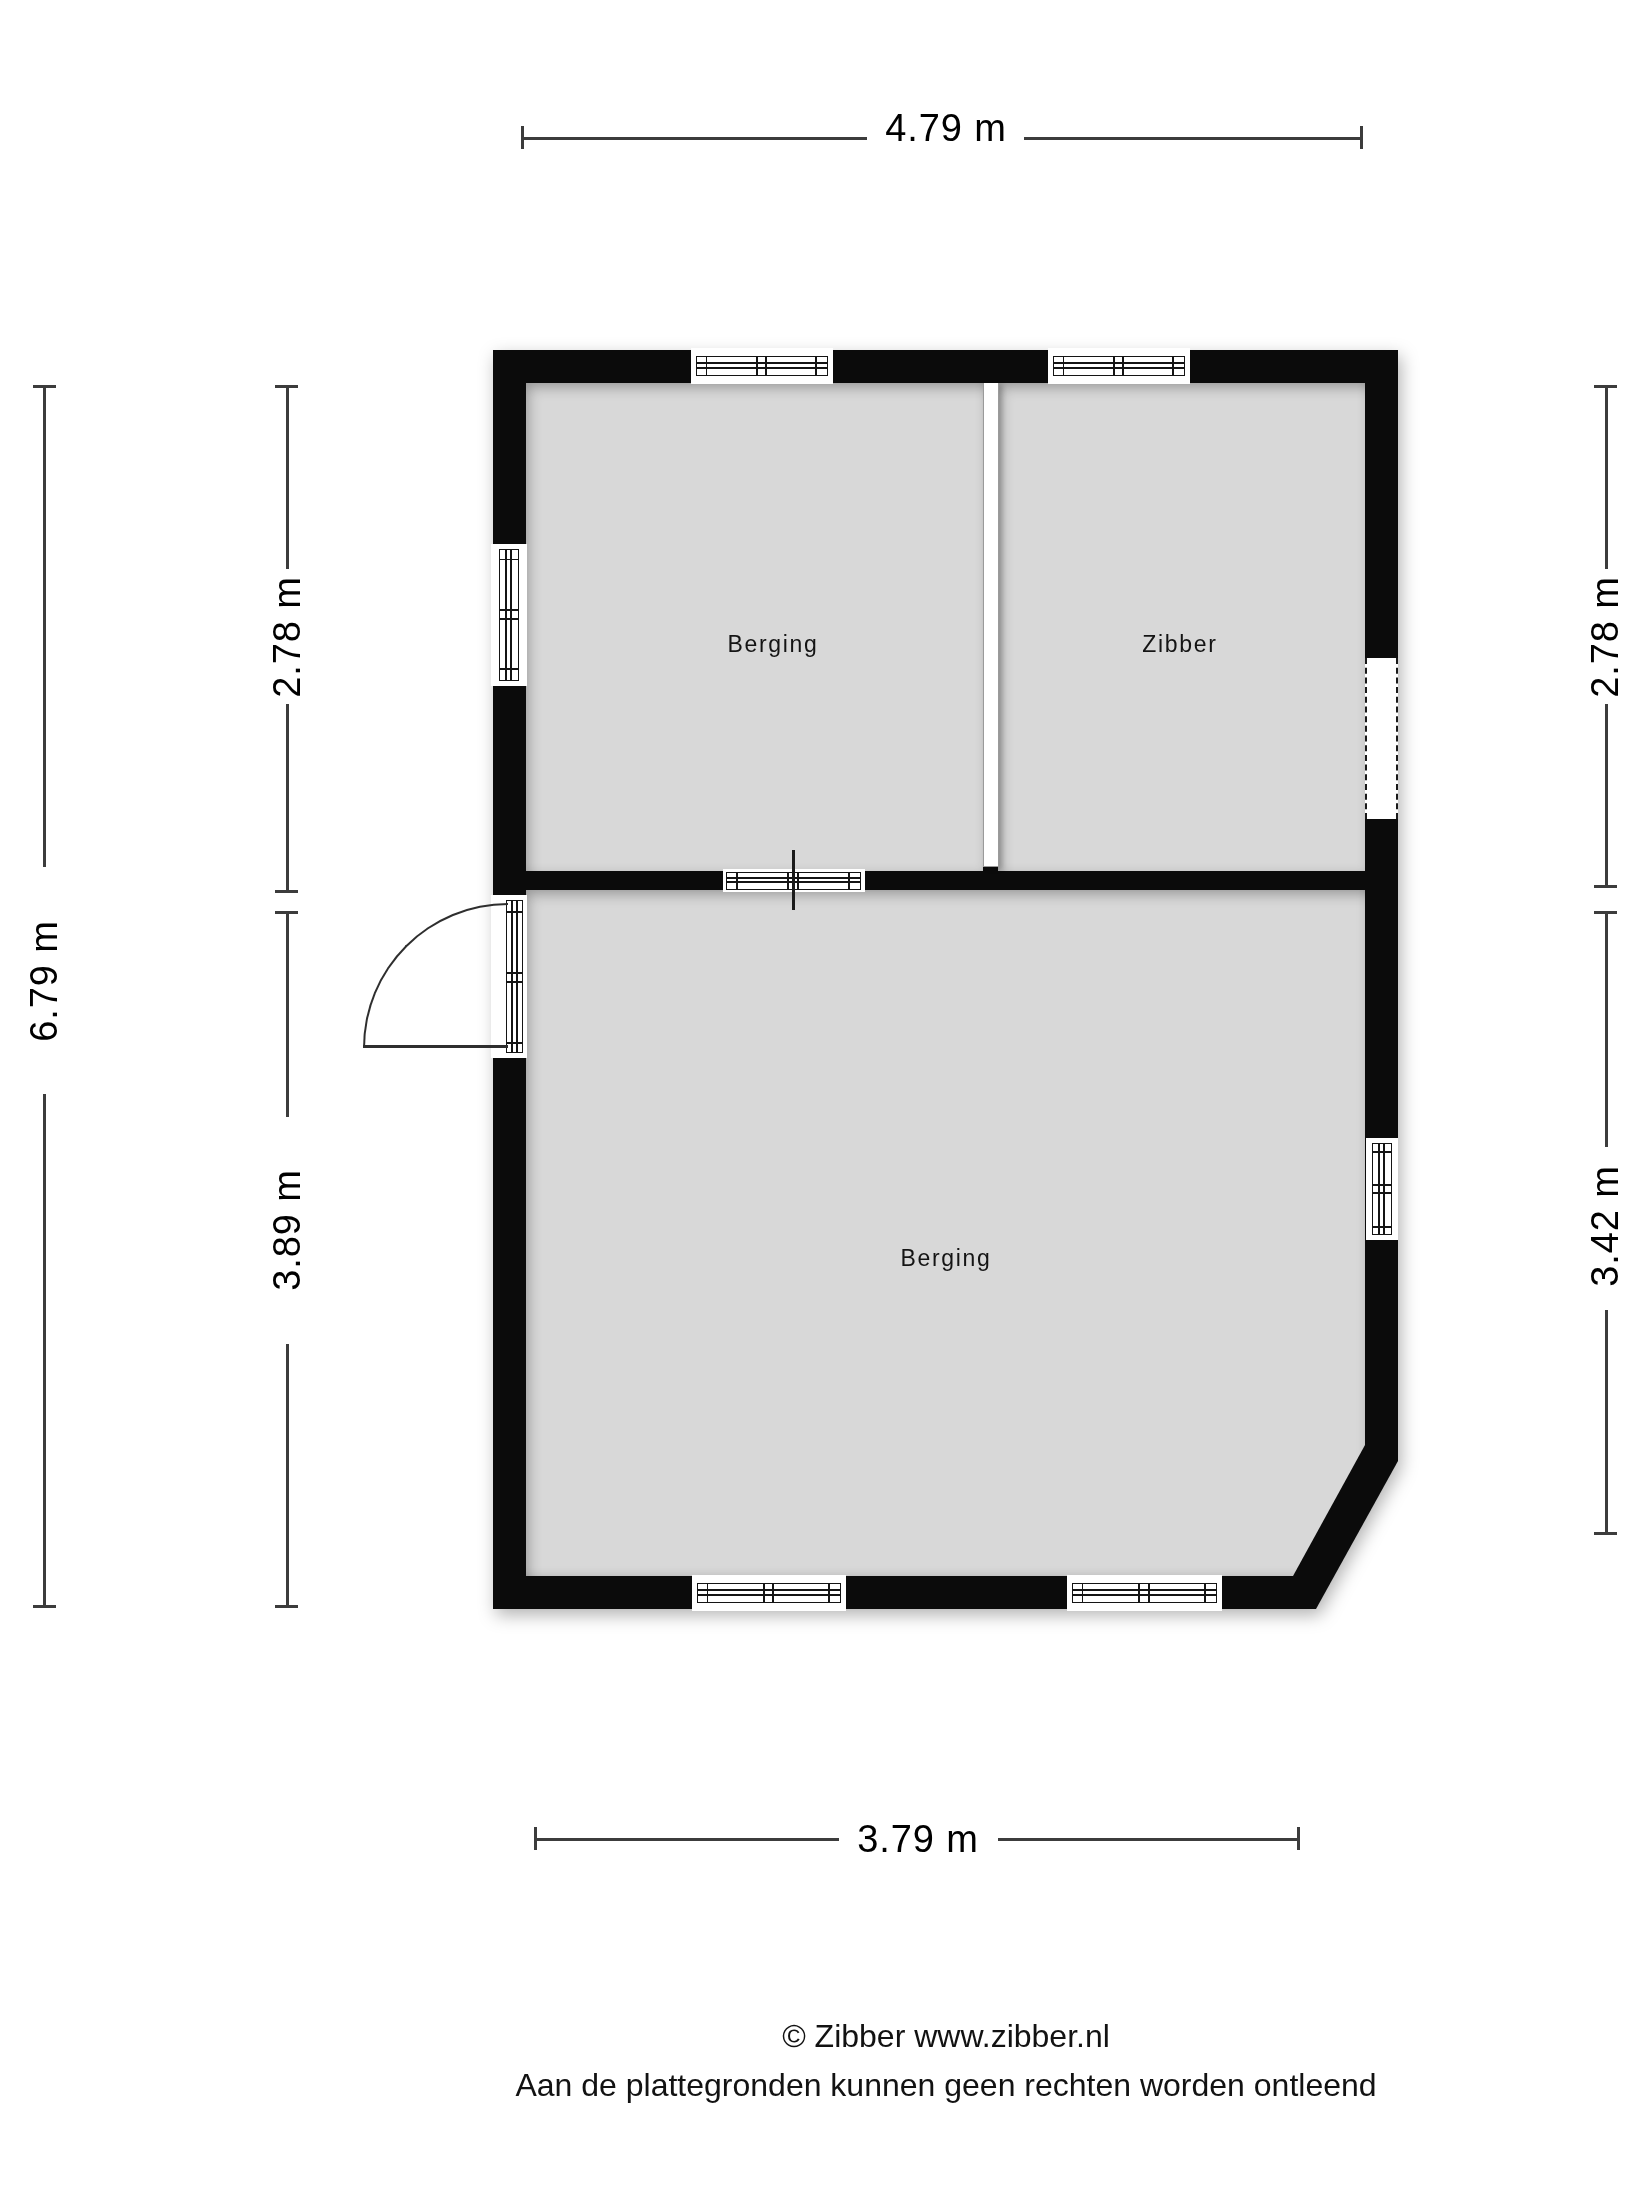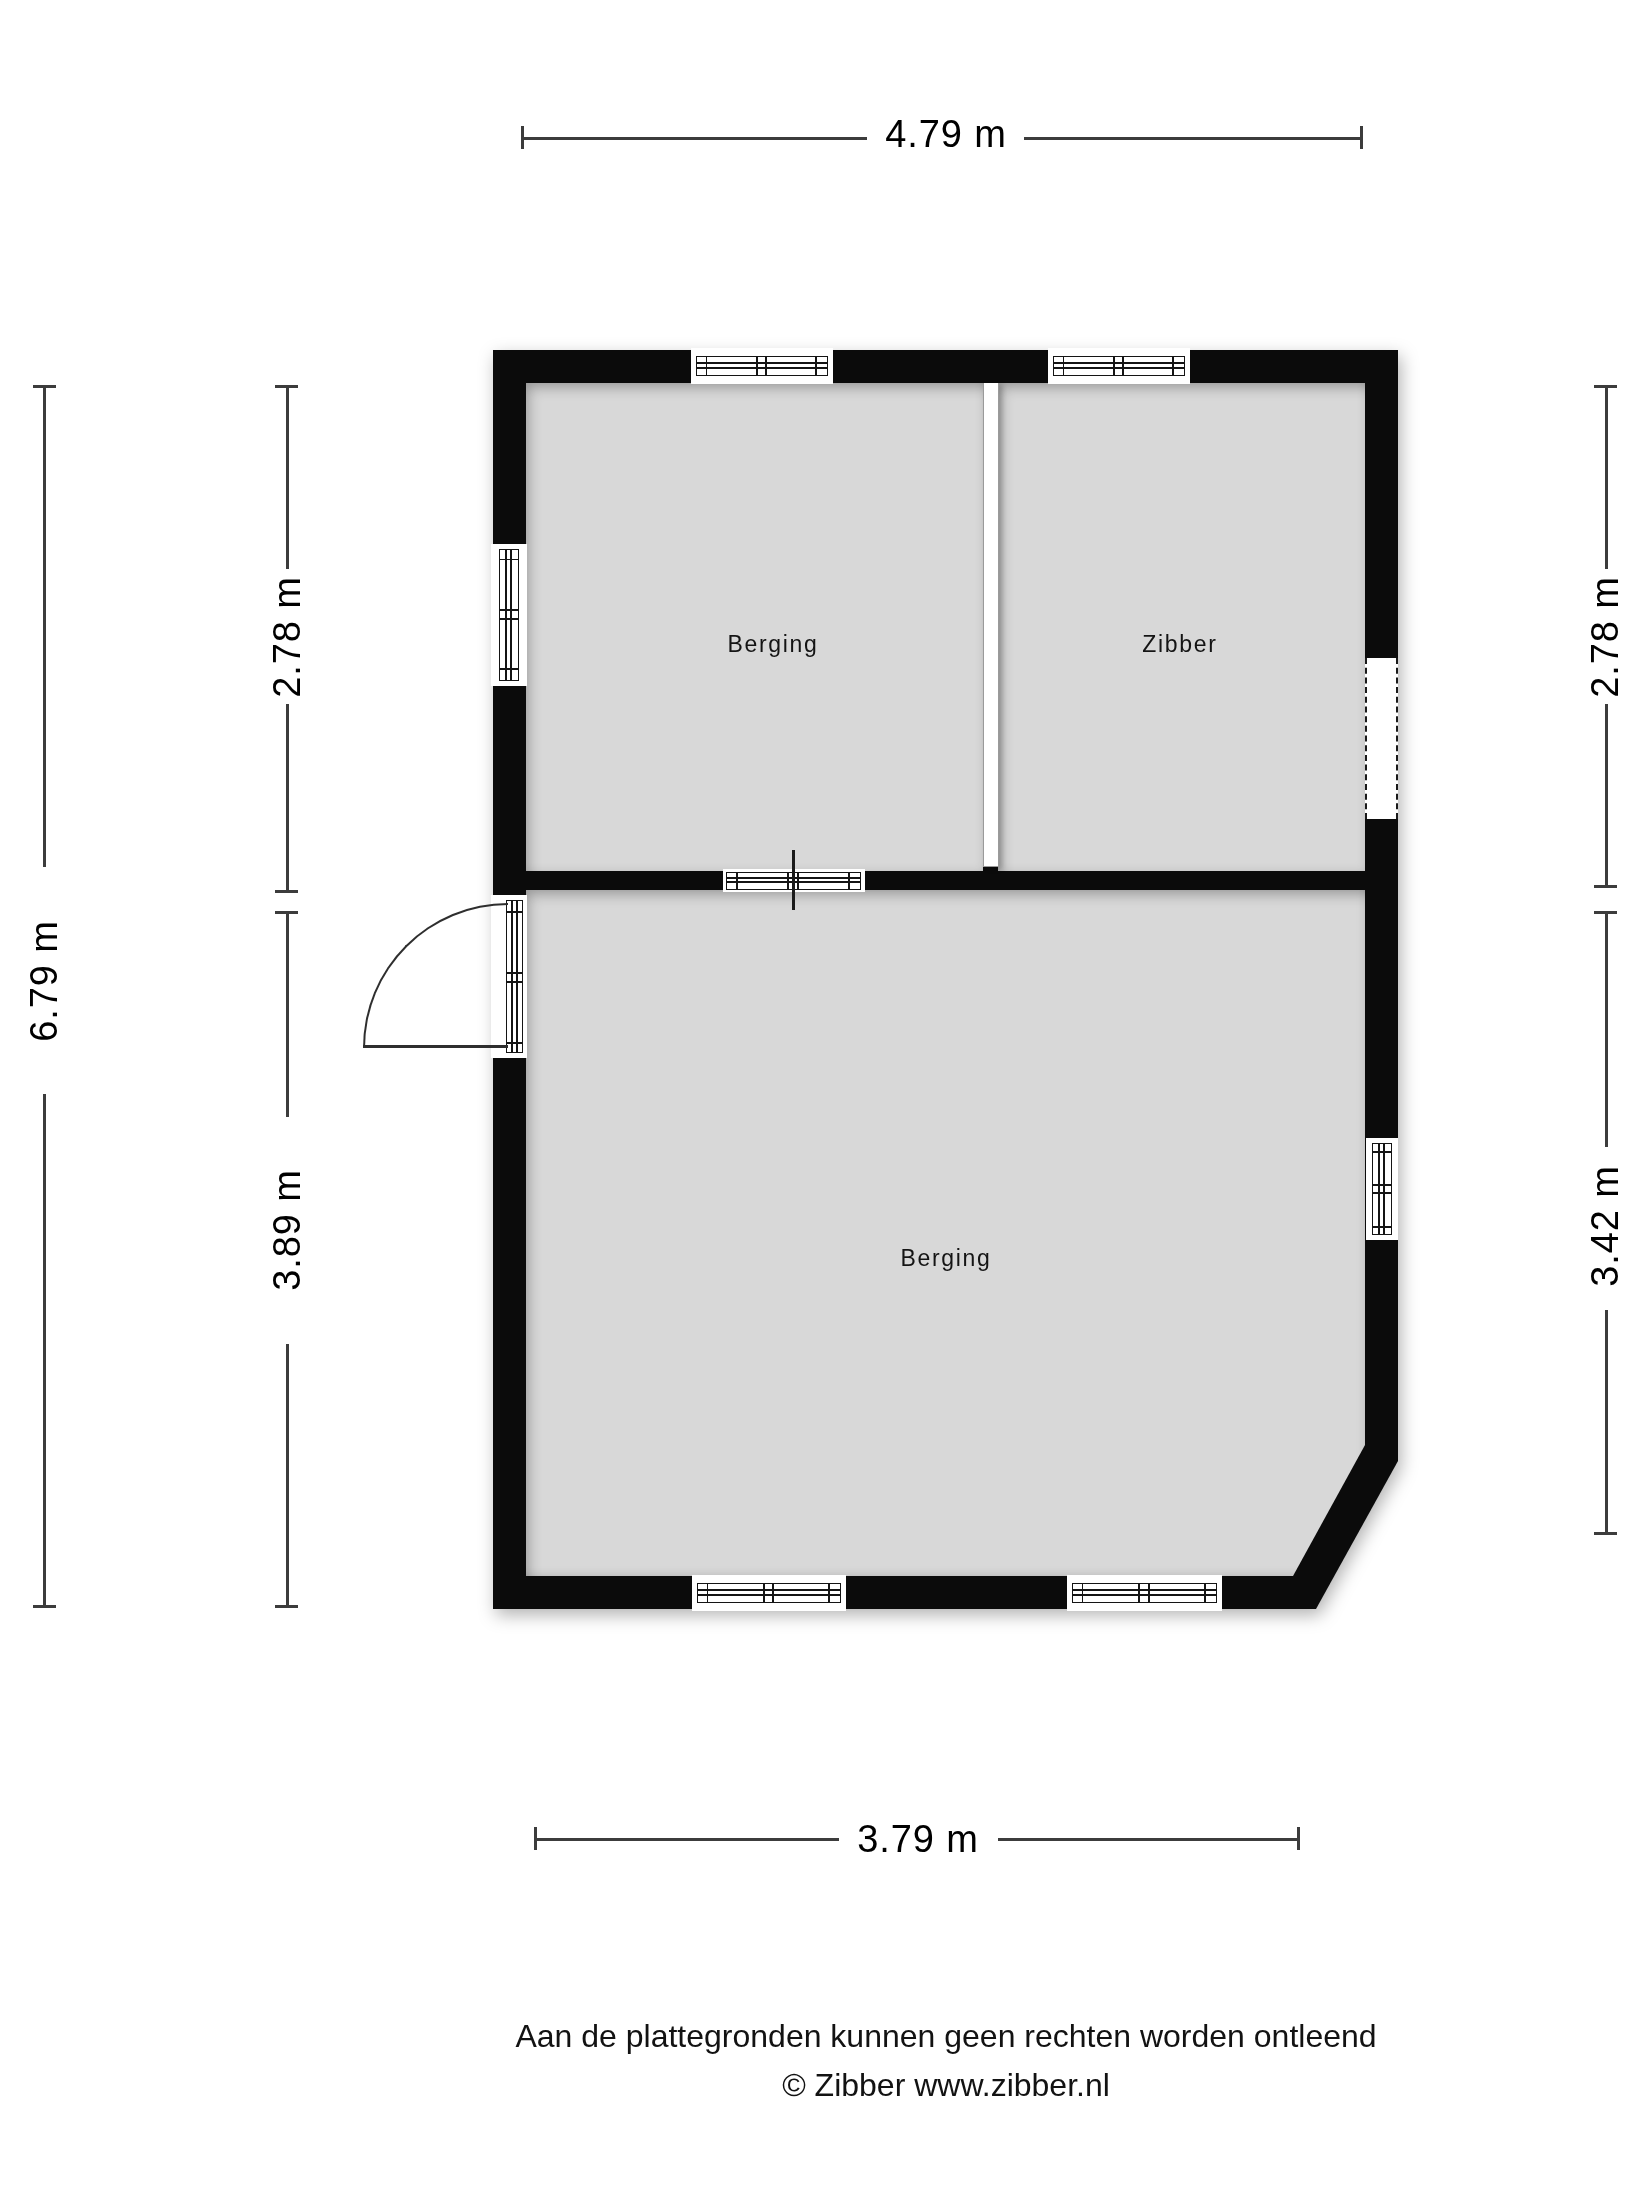--- a/index.html
+++ b/index.html
@@ -45,21 +45,21 @@
 </style>
 </head>
 <body>
 
 <div id="canvas">
 
   <div class="seg" style="left:523px;top:137px;width:344px;height:2.6px"></div>
   <div class="seg" style="left:1024px;top:137px;width:338px;height:2.6px"></div>
   <div class="seg" style="left:521px;top:126px;width:2.6px;height:23px"></div>
   <div class="seg" style="left:1360px;top:126px;width:2.6px;height:23px"></div>
-  <div class="dim-label" style="left:946px;top:134px">4.79 m</div>
+  <div class="dim-label" style="left:946px;top:128px">4.79 m</div>
 
   <div class="seg" style="left:536px;top:1838px;width:303px;height:2.6px"></div>
   <div class="seg" style="left:998px;top:1838px;width:301px;height:2.6px"></div>
   <div class="seg" style="left:534px;top:1827px;width:2.6px;height:23px"></div>
   <div class="seg" style="left:1297px;top:1827px;width:2.6px;height:23px"></div>
   <div class="dim-label" style="left:918px;top:1839px">3.79 m</div>
 
   <div class="seg" style="left:43px;top:386px;width:2.6px;height:481px"></div>
   <div class="seg" style="left:43px;top:1094px;width:2.6px;height:513px"></div>
   <div class="seg" style="left:33px;top:385px;width:23px;height:2.6px"></div>
@@ -192,18 +192,18 @@
       <i style="left:0;right:0;top:48px;height:1.7px"></i>
         <i style="left:0;right:0;top:82px;height:1.7px"></i>
     </div>
   </div>
 
   <div class="room-label" style="left:773px;top:644px">Berging</div>
   <div class="room-label" style="left:1180px;top:644px">Zibber</div>
   <div class="room-label" style="left:946px;top:1258px">Berging</div>
 
   <div class="footer">
+    <div>© Zibber www.zibber.nl</div>
     <div>Aan de plattegronden kunnen geen rechten worden ontleend</div>
-    <div>© Zibber www.zibber.nl</div>
   </div>
 
 </div>
 
 
 </body></html>

